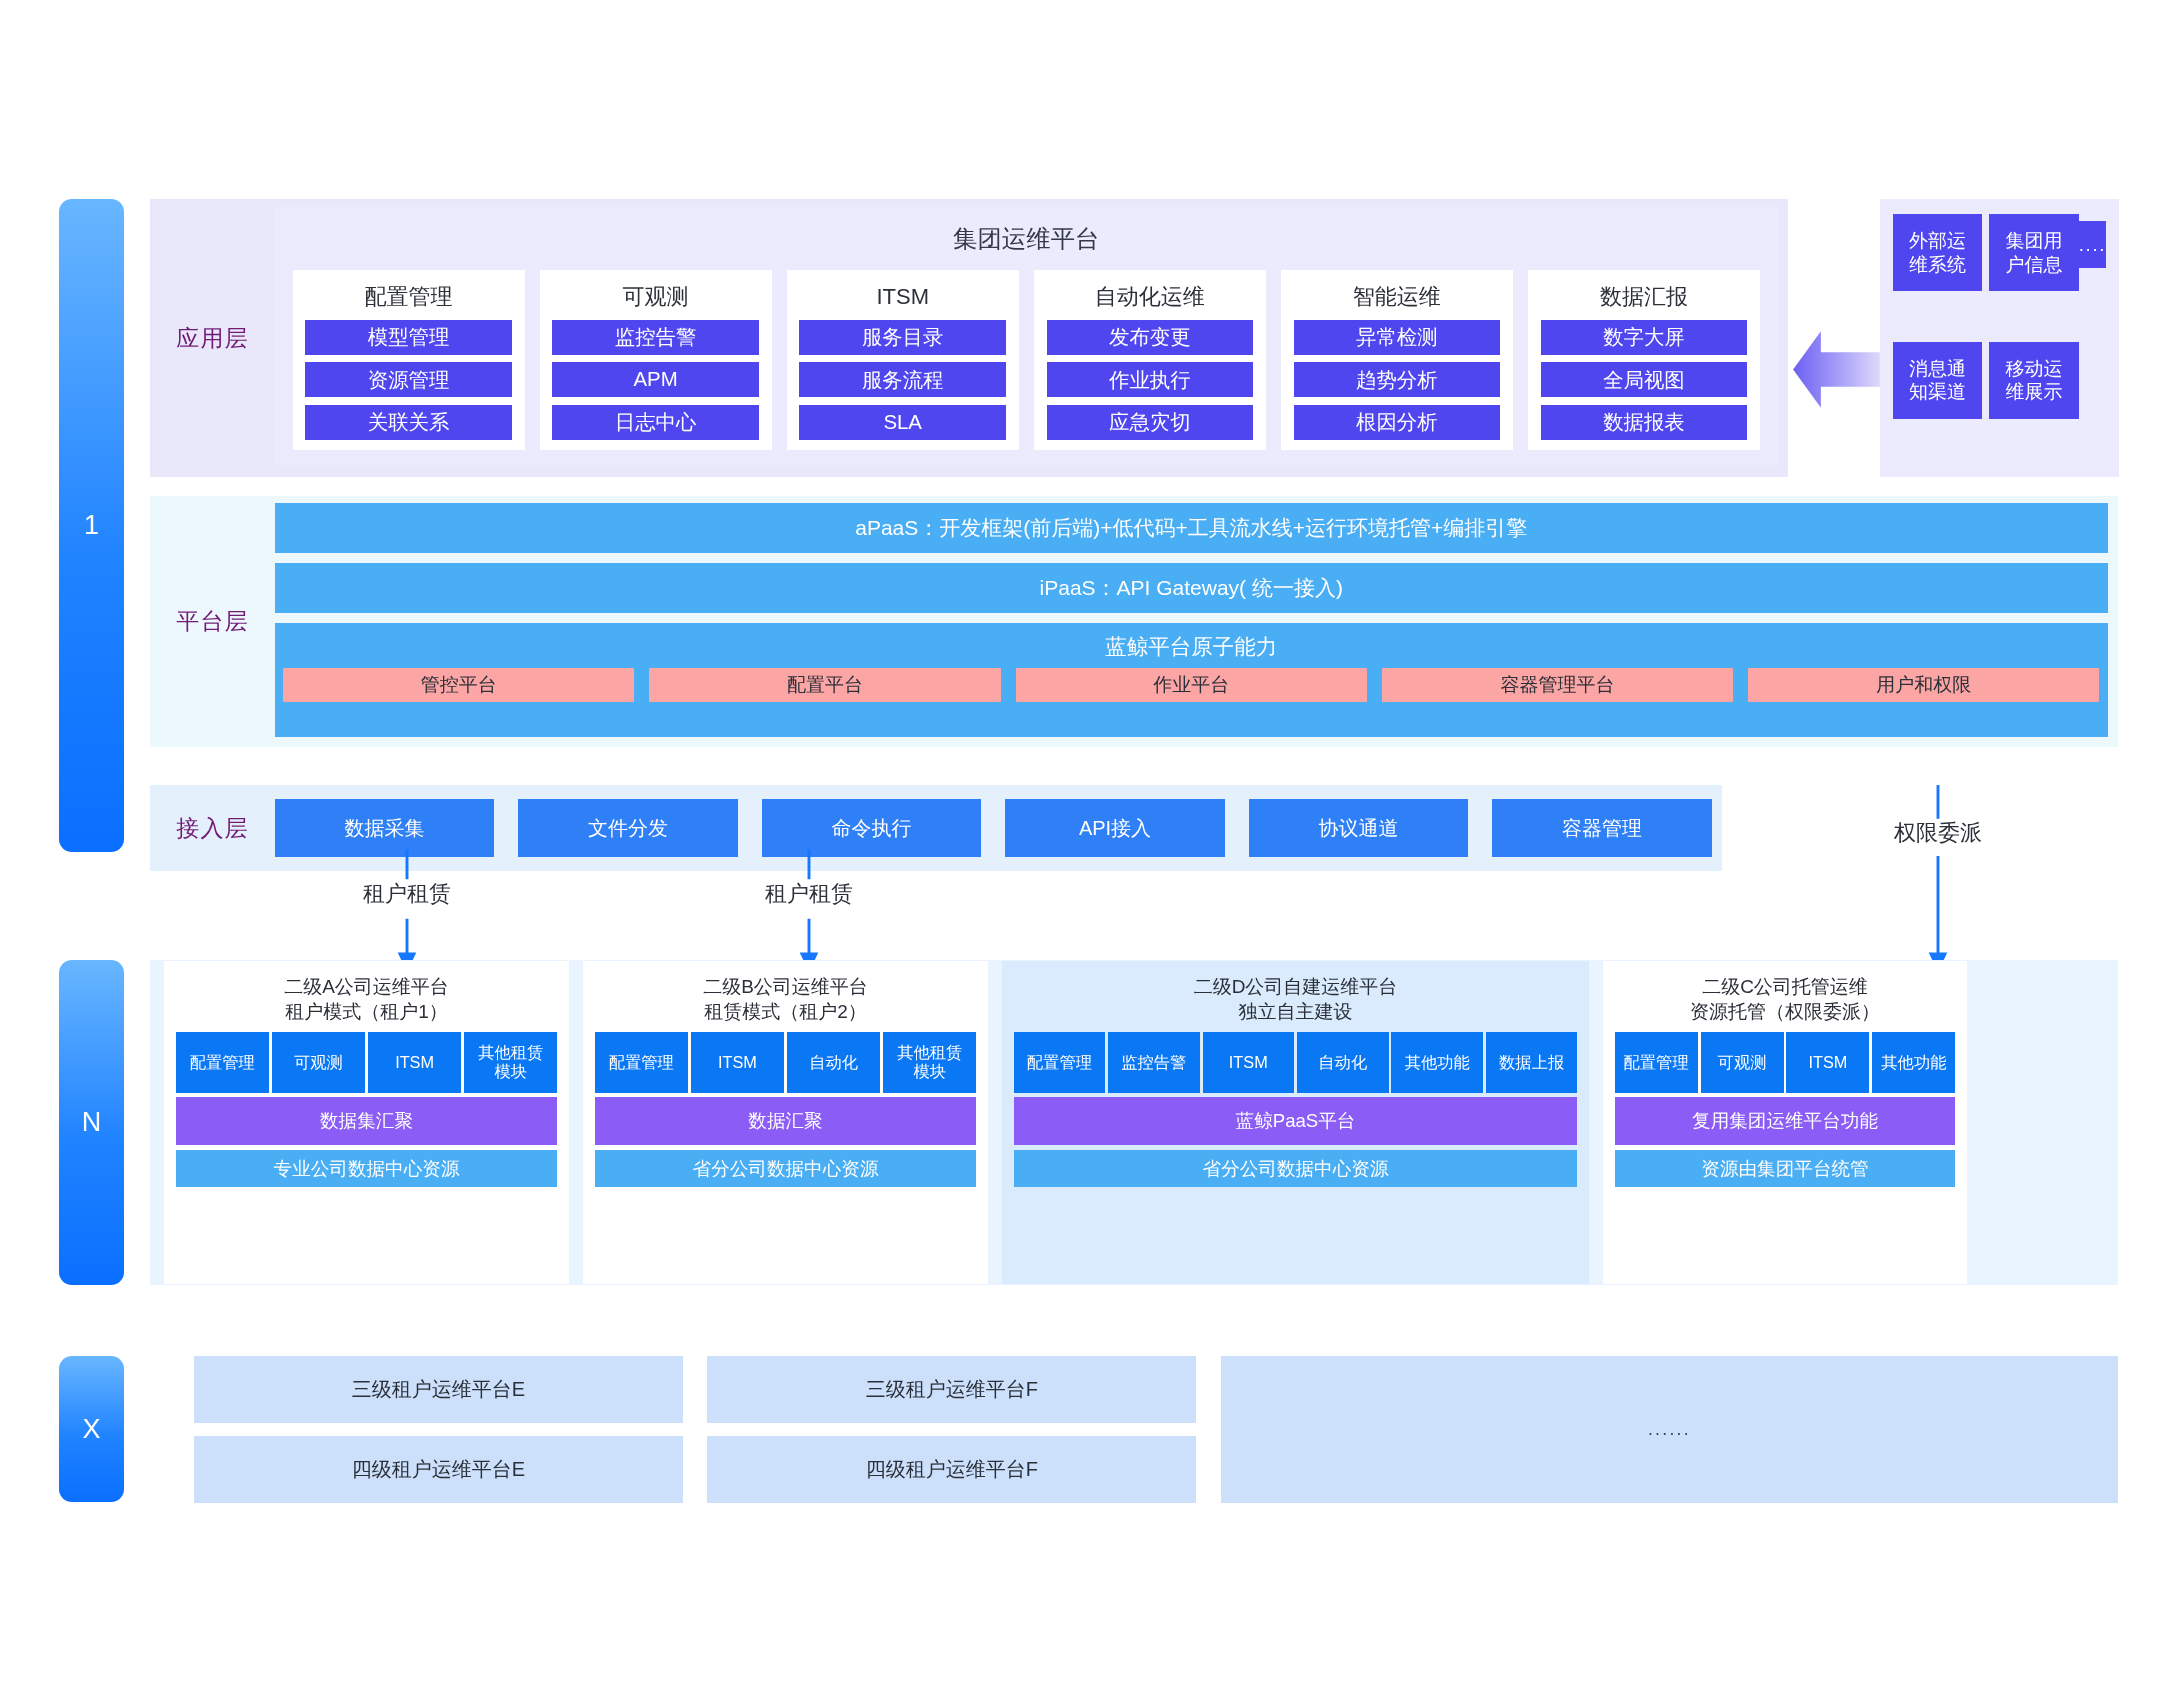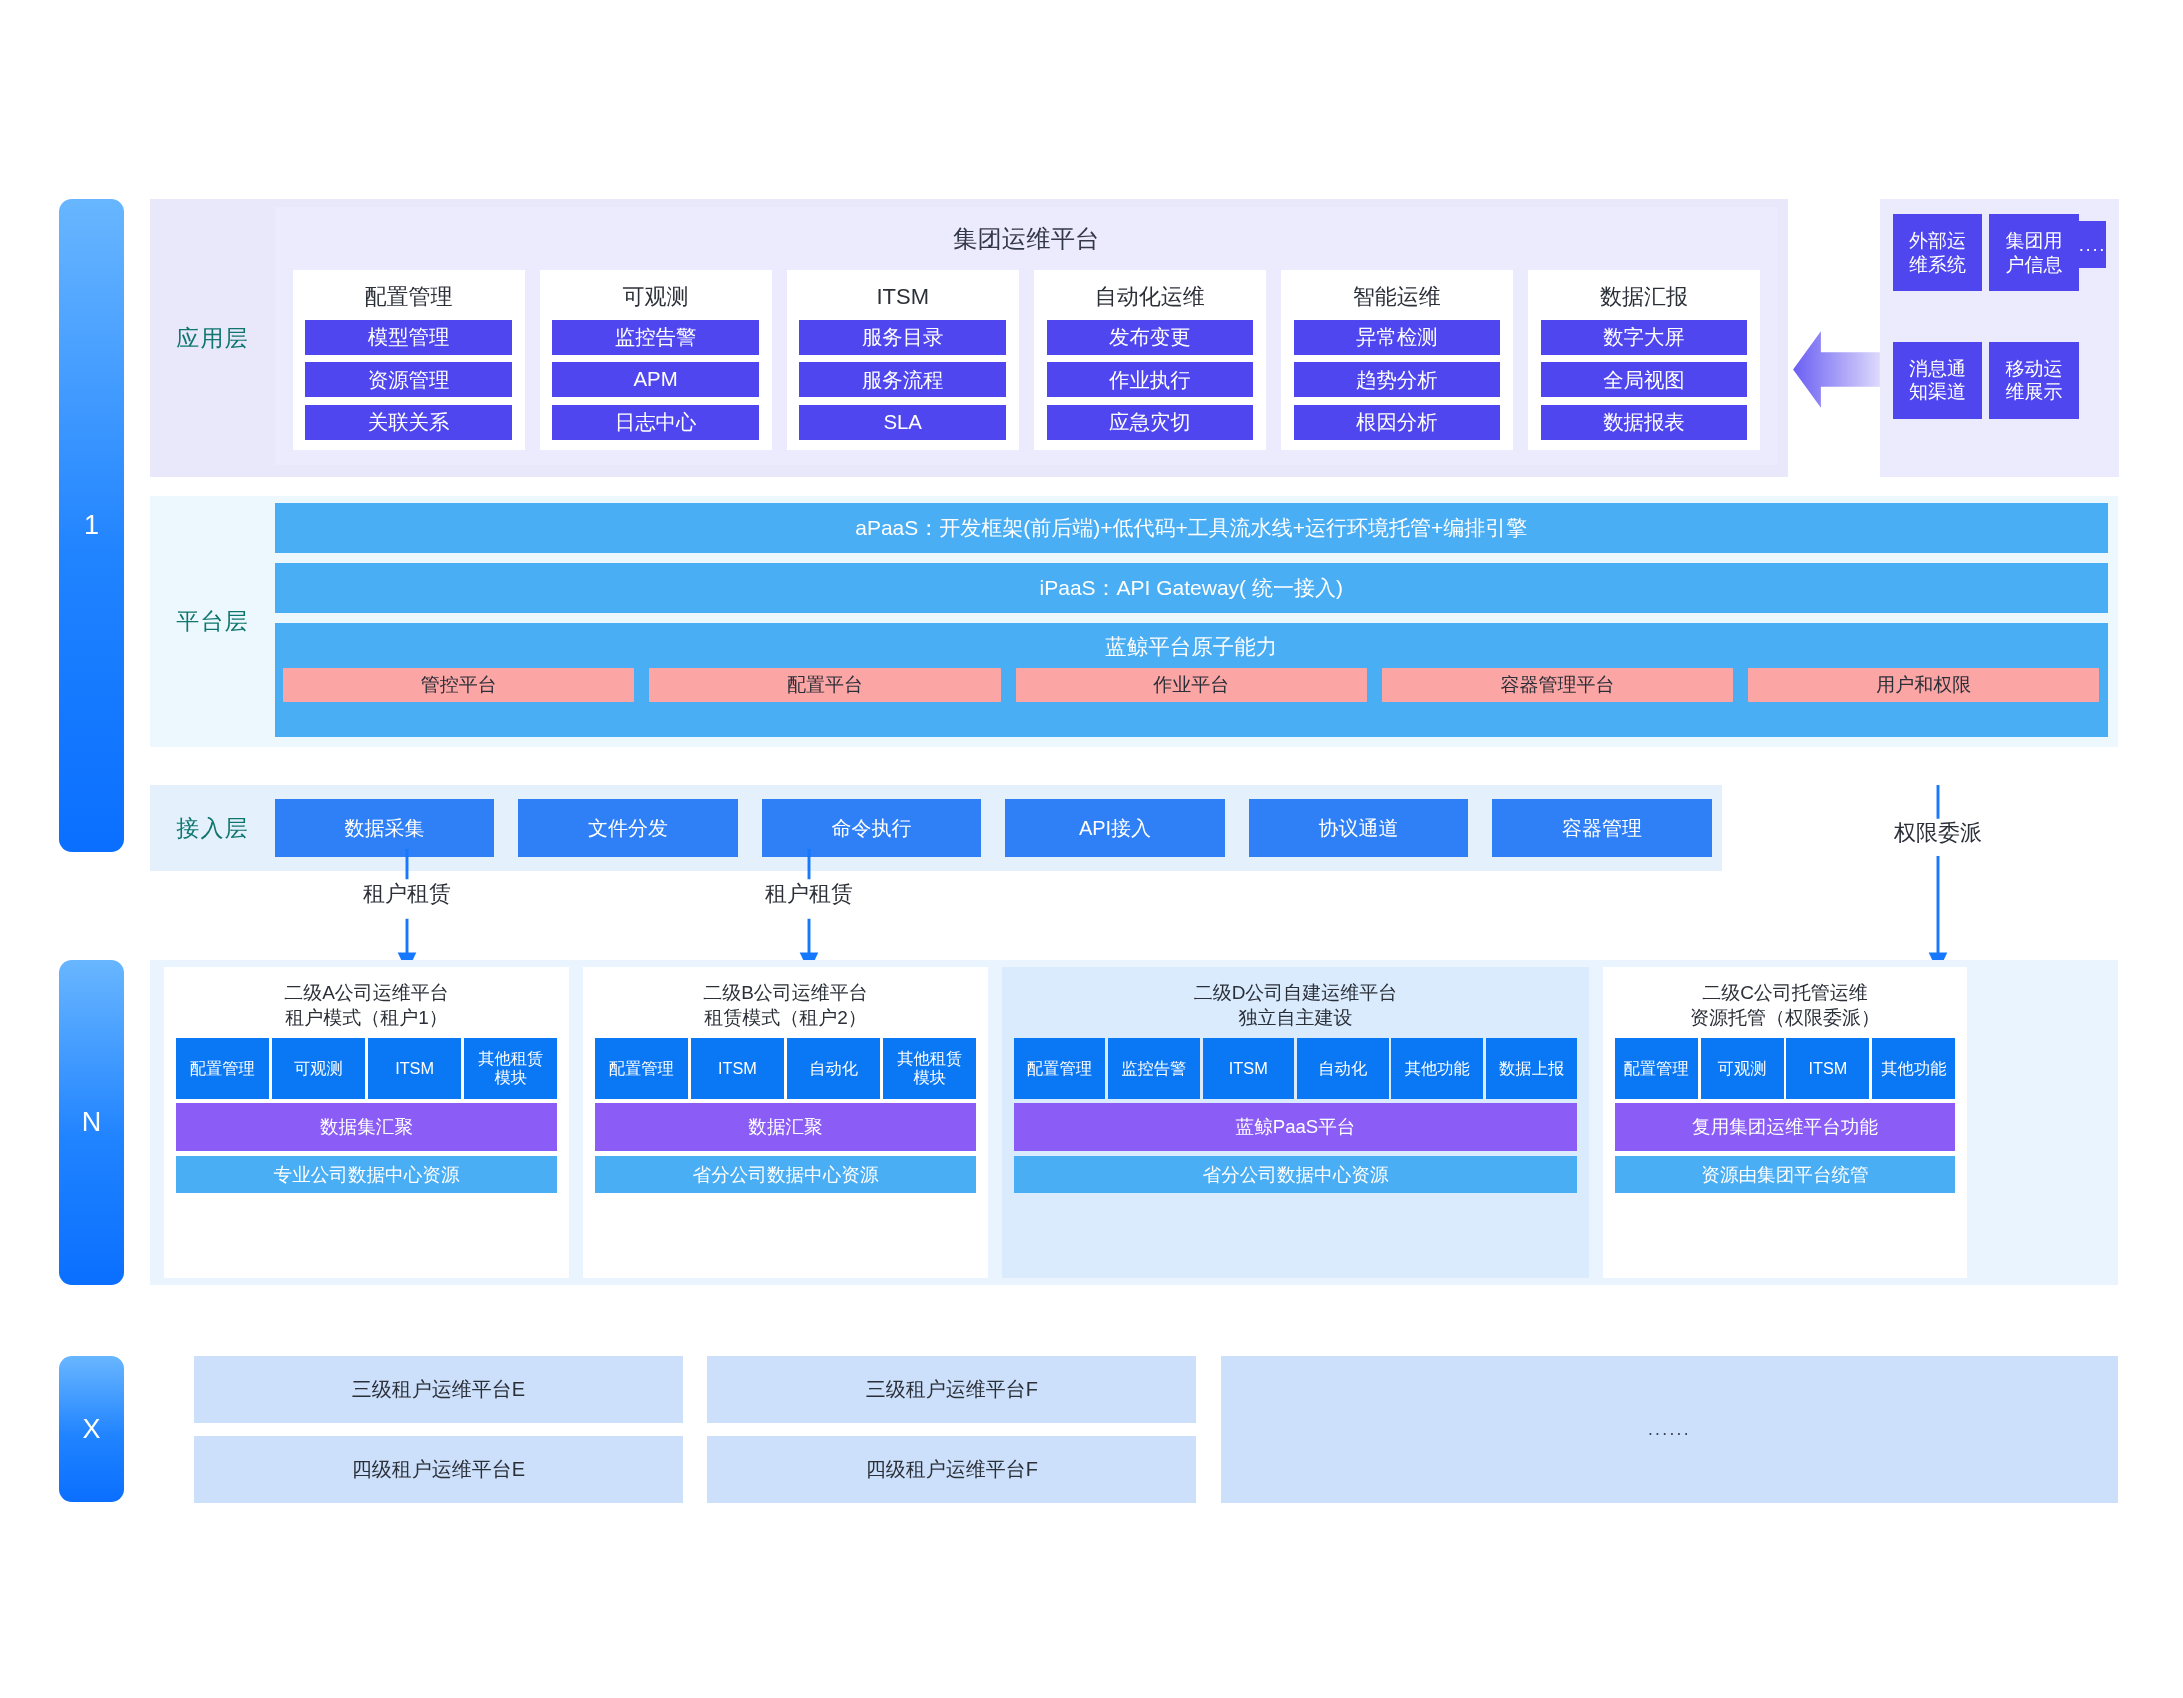--- a/index.html
+++ b/index.html
@@ -24,21 +24,21 @@
     display:flex; align-items:center; justify-content:center;
   }
   #marker-1 { left:59px; top:199px; height:653px; }
   #marker-n { left:59px; top:960px; height:325px; }
   #marker-x { left:59px; top:1356px; height:146px; }
 
   
   .layer-label {
     width:125px;
     display:flex; align-items:center; justify-content:center;
-    font-size:23px; color:#0f766e; letter-spacing:1.2px;
+    font-size:23px; color:#701a75; letter-spacing:1.2px;
     flex:0 0 125px;
     text-align:center;
   }
 
   
   #app-layer-band {
     position:absolute; left:150px; top:199px; width:1638px; height:278px;
     background:#e9e8fb;
     display:flex;
   }
@@ -127,21 +127,21 @@
   
   .flow-arrow { position:absolute; }
   .flow-arrow .label {
     position:absolute; left:50%; transform:translateX(-50%);
     font-size:22px; color:#2b2f38; white-space:nowrap;
   }
 
   
   #n-band {
     position:absolute; left:150px; top:960px; width:1968px; height:325px;
-    background:#eaf4fe; padding:7px 14px;
+    background:#eaf4fe; padding:1px 14px;
     display:flex; gap:14px;
   }
   .tenant-card {
     background:#ffffff; padding:12.8px 11.6px 15px 11.6px;
     display:flex; flex-direction:column;
   }
   .tenant-card.shaded { background:#d9ebfd; }
   #tenant-a { width:405px; }
   #tenant-b { width:405px; }
   #tenant-d { width:587px; }

